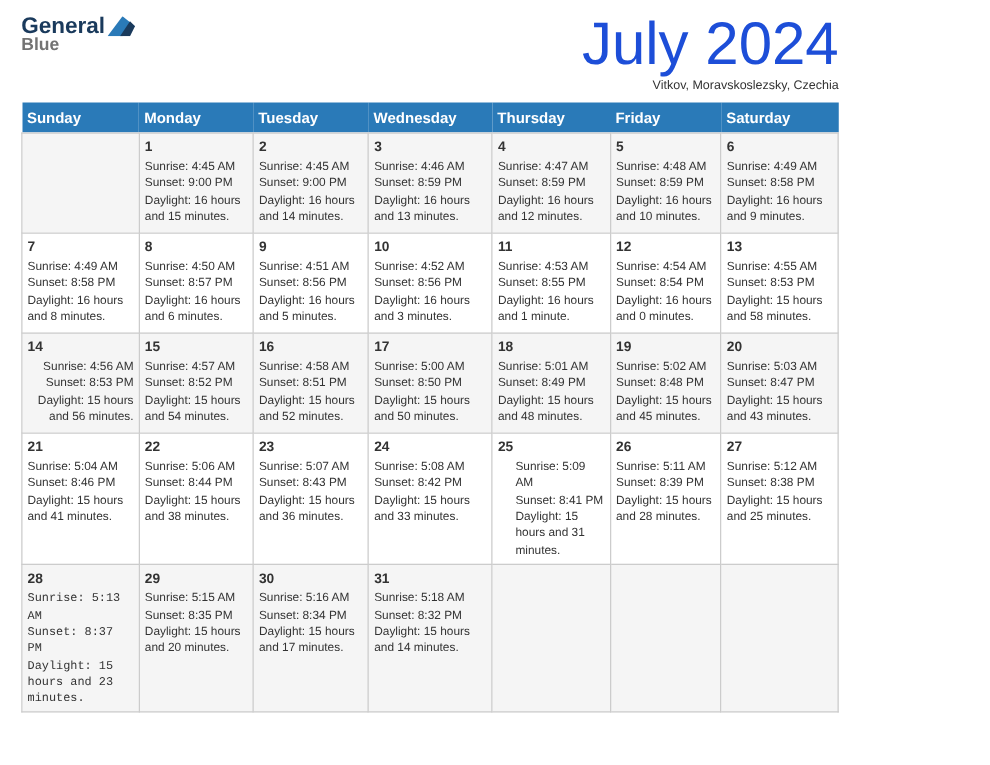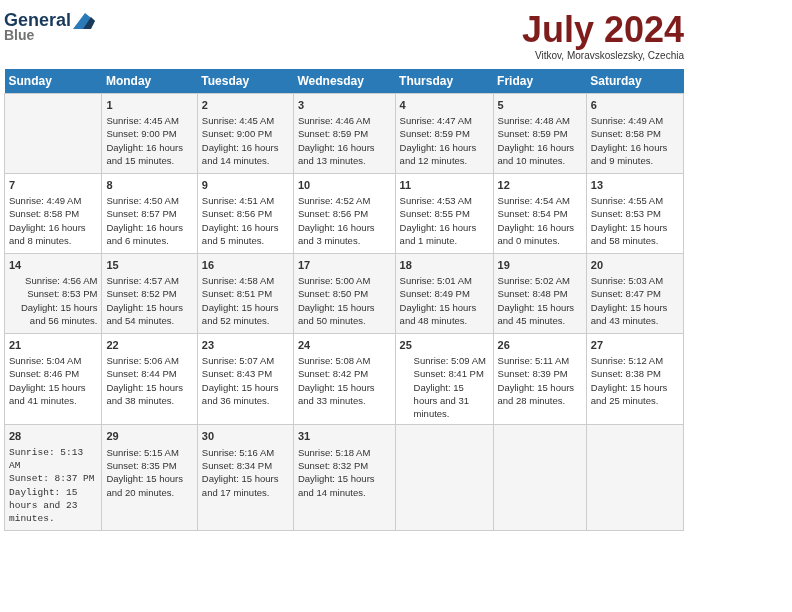--- a/index.html
+++ b/index.html
@@ -5,40 +5,40 @@
     * { margin: 0; padding: 0; box-sizing: border-box; }
     body {
       font-family: Arial, sans-serif;
       background: #fff;
       width: 792px;
       height: 612px;
       overflow: hidden;
     }
     .container {
       width: 688px;
-      padding: 10px 4px;
+      padding: 10px 17px;
     }
     .header {
       display: flex;
       justify-content: space-between;
       align-items: flex-start;
       margin-bottom: 8px;
     }
     .logo {
       display: flex;
       flex-direction: column;
       align-items: flex-start;
     }
     .title-section {
       text-align: right;
     }
     .month-title {
-      font-size: 36px;
-      font-weight: bold;
-      color: #7f1d1d;
+      font-size: 48px;
+      font-weight: normal;
+      color: #1d4ed8;
       line-height: 1.1;
     }
     .location {
       font-size: 10px;
       color: #333;
     }
     table {
       width: 100%;
       border-collapse: collapse;
       font-size: 10px;

